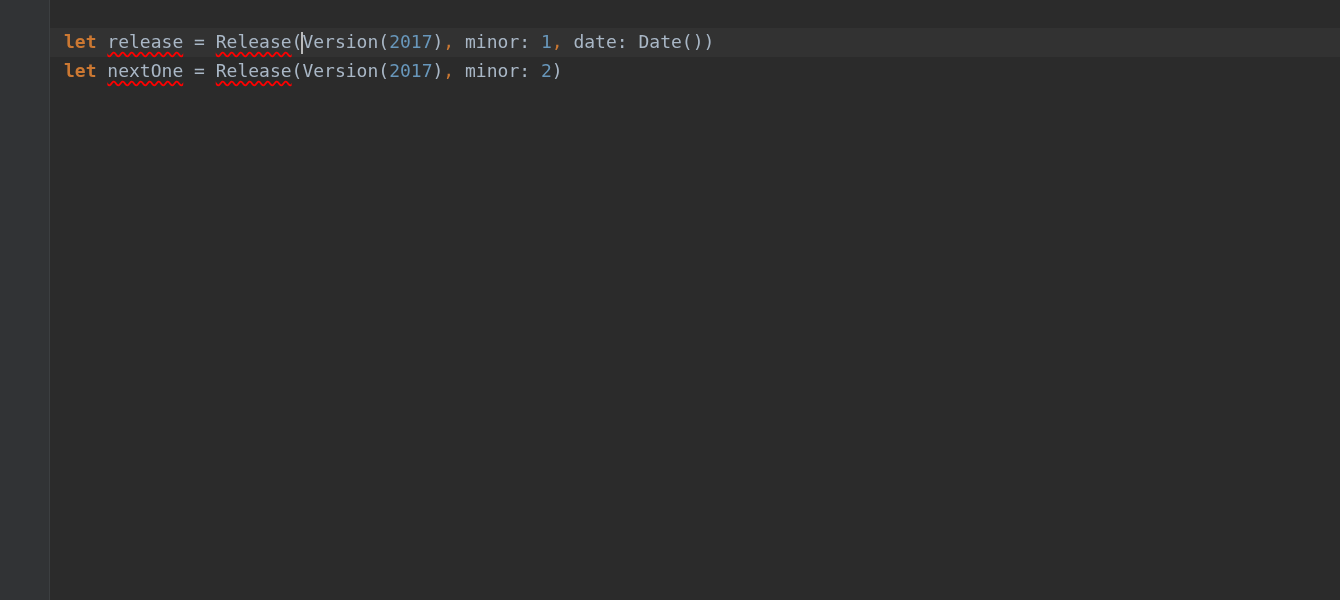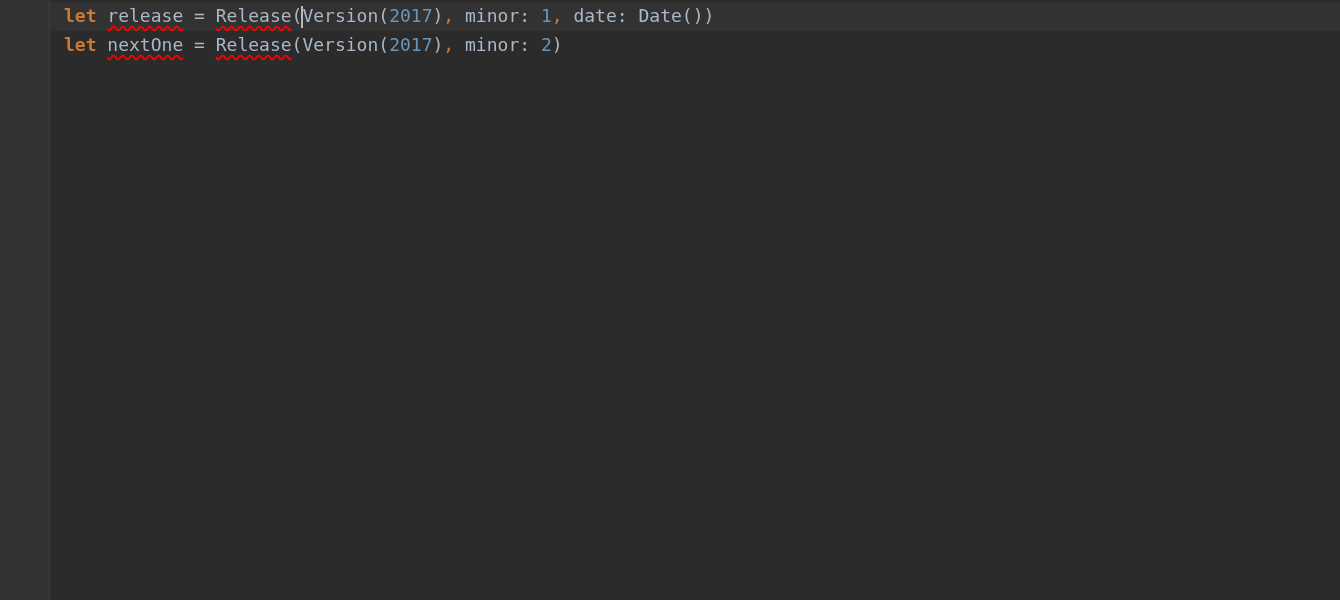--- a/index.html
+++ b/index.html
@@ -19,21 +19,21 @@
     }
     .gutter {
       width: 50px;
       height: 100%;
       background: #313335;
       border-right: 1px solid #3c3f41;
       flex-shrink: 0;
     }
     .editor {
       flex: 1;
-      padding-top: 2px;
+      padding-top: 28px;
       position: relative;
     }
     .line {
       padding-left: 14px;
       white-space: pre;
       color: #a9b7c6;
       position: relative;
       height: 29px;
     }
     .line.current {

